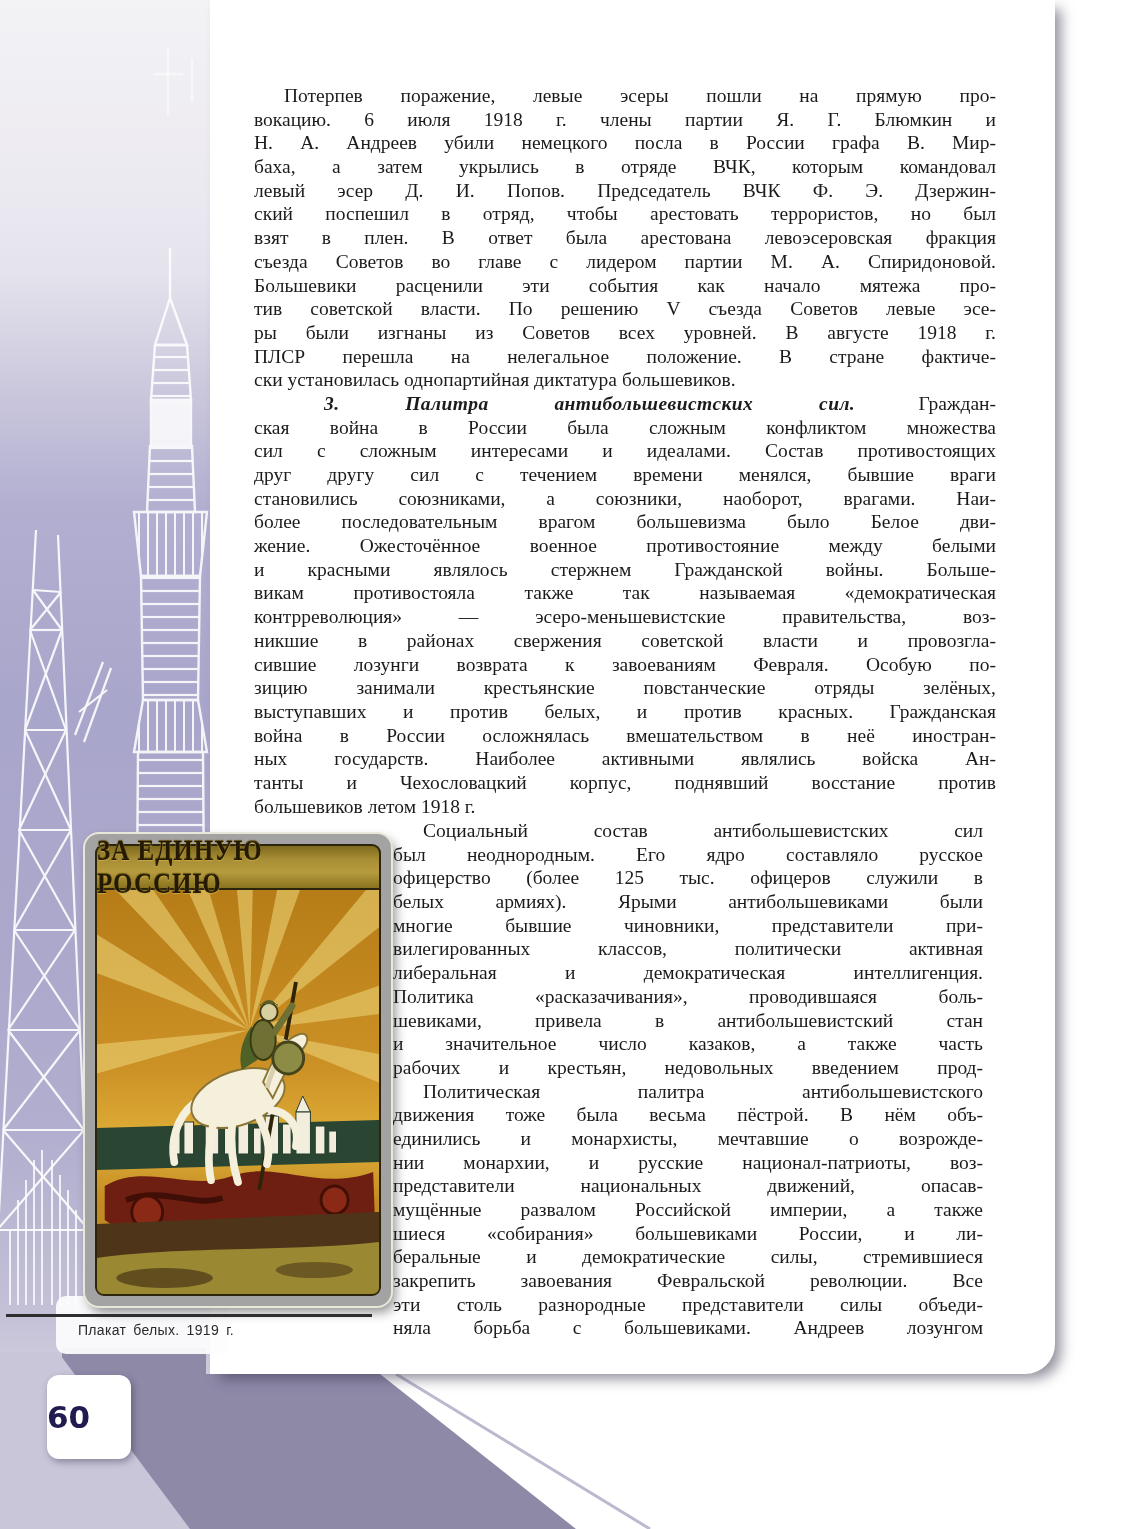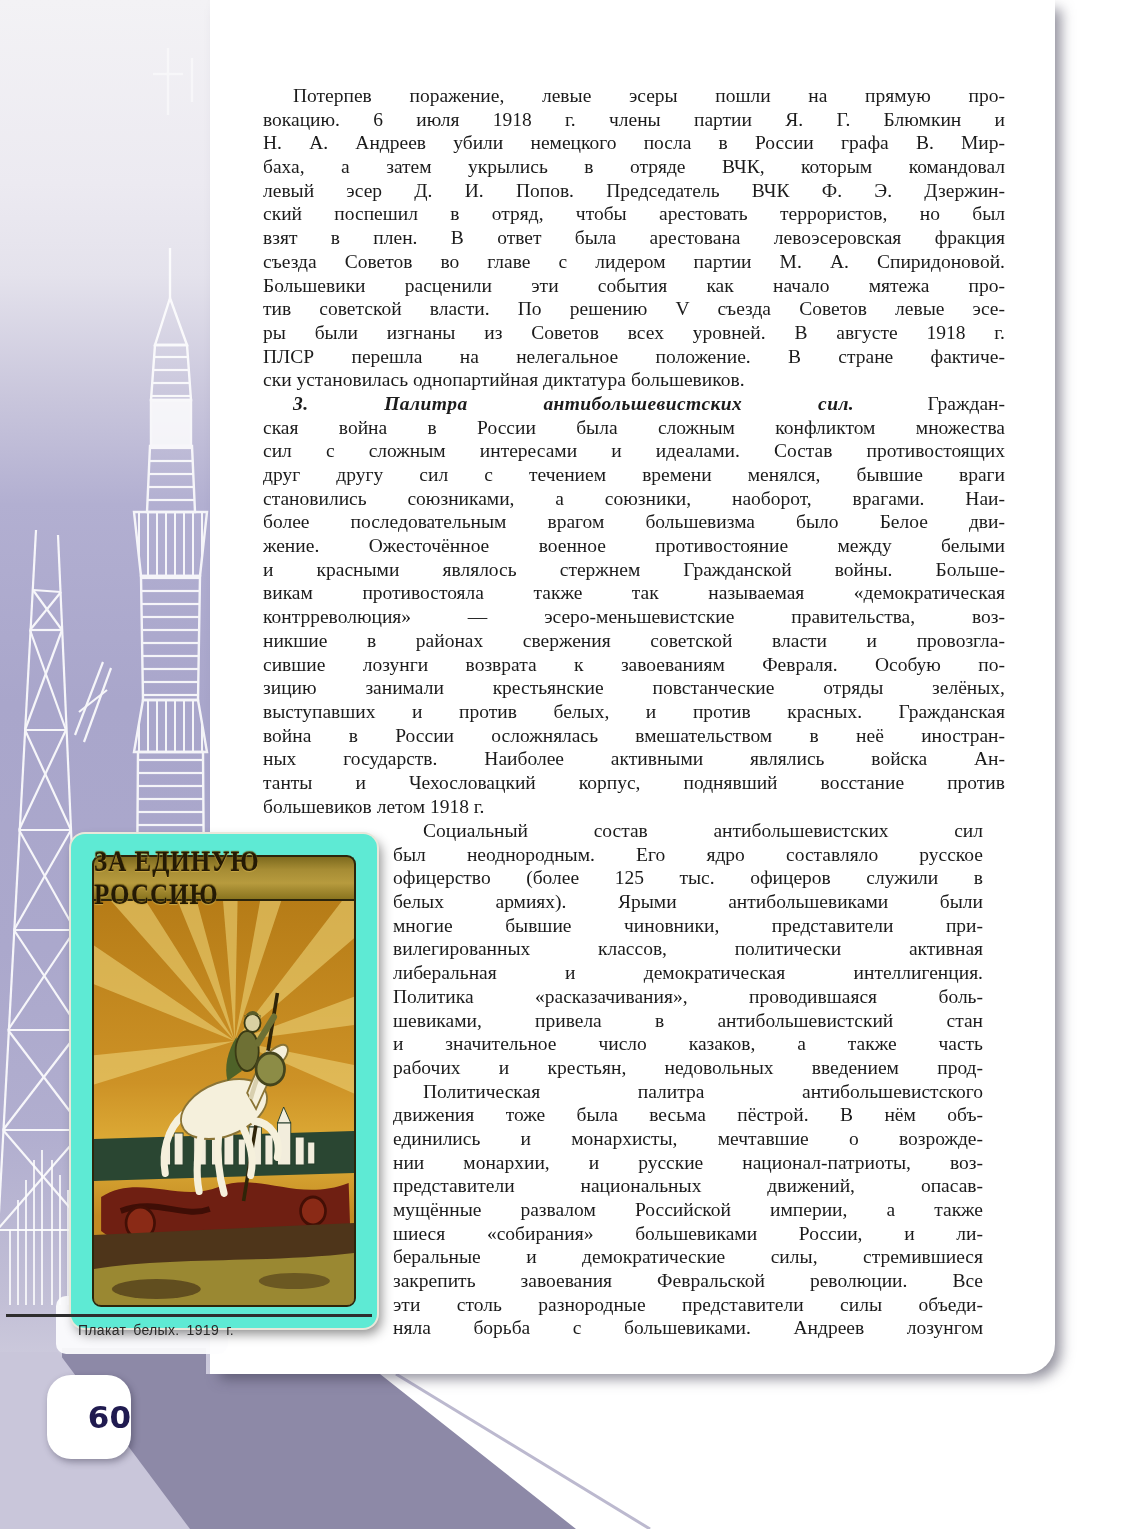--- a/index.html
+++ b/index.html
@@ -22,33 +22,33 @@
     position:absolute;left:210px;top:0;width:845px;height:1374px;z-index:3;
     background:#ffffff;border-bottom-right-radius:30px;
     box-shadow:8px 7px 13px -2px rgba(58,56,78,.55);
   }
   .caption-tab{
     position:absolute;left:56px;top:1296px;width:172px;height:58px;z-index:3;
     background:#fdfdfe;border-radius:10px;opacity:.93;
   }
   
   .textcol{position:absolute;z-index:5;color:#1b1b1b;font-size:19.5px;}
-  #text-wide{left:263px;top:84px;width:742px;}
+  #text-wide{left:254px;top:84px;width:742px;}
   #text-narrow{left:393px;top:819px;width:590px;}
   .tl{
     height:23.7px;line-height:23.7px;overflow:visible;
     text-align:justify;text-align-last:justify;white-space:nowrap;
   }
   .tl.end{text-align-last:left;}
   .tl.ind{text-indent:30px;}
-  .lead{font-weight:bold;font-style:italic;letter-spacing:.4px;word-spacing:6px;margin-right:4px;}
+  .lead{font-weight:bold;font-style:italic;letter-spacing:.4px;word-spacing:6px;margin-right:4px;margin-left:40px;}
   
   .poster{
-    position:absolute;left:71px;top:834px;width:306px;z-index:4;
-    background:#5eead4;border-radius:14px;padding:21px;box-sizing:border-box;
+    position:absolute;left:85px;top:834px;width:306px;z-index:4;
+    background:#a3a3a3;border-radius:14px;padding:10px;box-sizing:border-box;
     box-shadow:0 0 0 2px #e9e7da,4px 6px 12px rgba(0,0,0,.45);
   }
   .poster-title{
     height:44px;display:flex;align-items:center;justify-content:center;
     background:linear-gradient(180deg,#7d6a1e,#a68c34 30%,#b79b3e 62%,#8a741f);
     border-radius:9px 9px 0 0;border:2px solid #2c250c;border-bottom:none;box-sizing:border-box;
     font-weight:bold;font-size:25px;color:#241a04;letter-spacing:1px;
     text-shadow:0 1px 1px #caa845,0 -1px 1px #5c4b10;
     transform-origin:center;
   }
@@ -60,23 +60,23 @@
   
   .caption-rule{position:absolute;left:6px;top:1314px;width:366px;height:3px;background:#2e2e2e;z-index:6;}
   .figure-caption{
     position:absolute;left:78px;top:1322px;z-index:6;
     font-family:"Liberation Sans",sans-serif;font-size:14px;color:#2a2a2a;
     letter-spacing:.3px;word-spacing:3px;
   }
   
   .page-badge{
     position:absolute;left:47px;top:1375px;width:84px;height:84px;z-index:6;
-    background:#ffffff;border-radius:24px;
+    background:#ffffff;border-radius:12px;
     box-shadow:2px 3px 7px rgba(40,38,60,.4);
-    display:flex;align-items:center;justify-content:flex-end;
+    display:flex;align-items:center;justify-content:flex-start;
     font-family:"DejaVu Sans",sans-serif;font-weight:bold;font-size:31px;color:#201b50;
   }
 </style>
 </head>
 <body>
 
 <div class="left-band">
   <svg width="210" height="1529" viewBox="0 0 210 1529">
     <defs>
       <pattern id="ribs" width="8" height="13" patternUnits="userSpaceOnUse">

